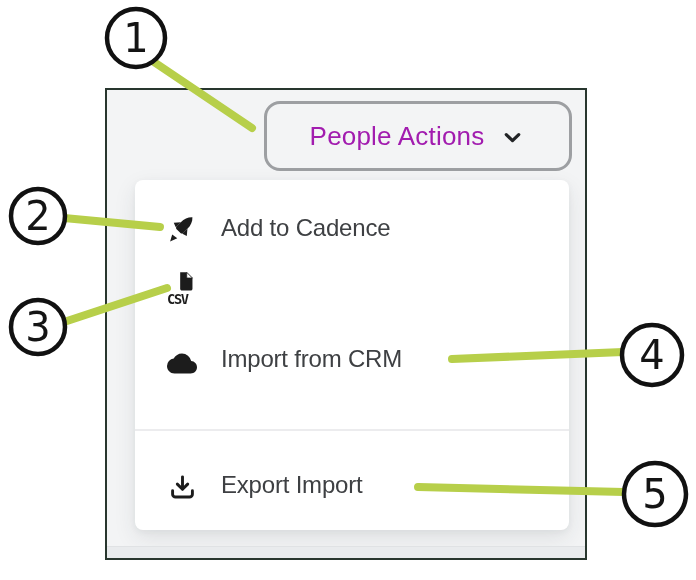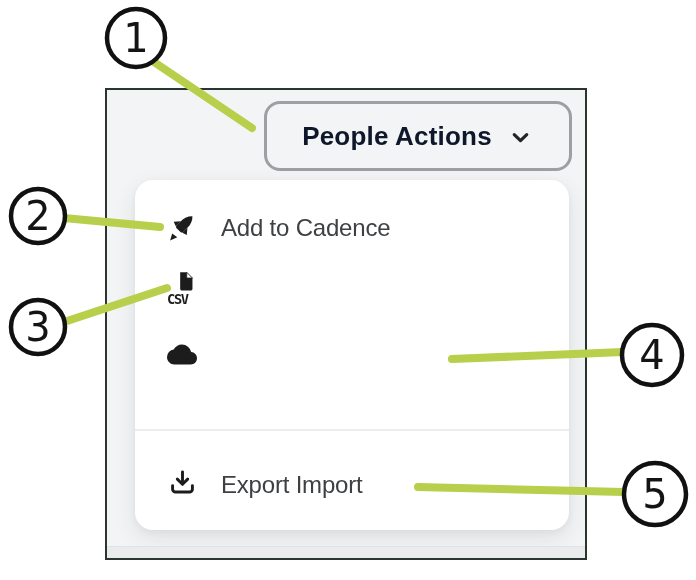--- a/index.html
+++ b/index.html
@@ -19,35 +19,35 @@
   }
 
   
   .pa-btn {
     position:absolute; left:157px; top:11px; width:308px; height:70px;
     background:#f3f4f5; border:3px solid #9d9fa2; border-radius:16px;
     display:flex; align-items:center; justify-content:center; gap:15px;
     cursor:pointer; font-family:inherit;
   }
   .pa-btn-label {
-    font-size:26px; font-weight:700; color:#0f172a; letter-spacing:0.2px;
+    font-size:26px; font-weight:400; color:#a21caf; letter-spacing:0.2px;
   }
   .chevron-svg { display:block; margin-top:3px; }
 
   
   .menu {
     position:absolute; left:28px; top:90px; width:434px; height:350px;
-    background:#ffffff; border-radius:18px;
+    background:#ffffff; border-radius:8px;
     box-shadow:0 8px 22px rgba(40,50,60,0.10), 0 2px 6px rgba(40,50,60,0.05);
   }
   .menu-item {
     position:absolute; left:0; width:100%; height:65px; padding-left:30px;
     display:flex; align-items:center; gap:22px; cursor:pointer; background:transparent;
   }
-  .mi-icon { width:34px; height:34px; flex:0 0 34px; display:flex; align-items:flex-start; justify-content:center; }
+  .mi-icon { width:34px; height:34px; flex:0 0 34px; display:flex; align-items:flex-end; justify-content:center; }
   .mi-label { font-size:24px; color:#3e4043; letter-spacing:-0.2px; white-space:nowrap; }
   .mi-add    { top:15px; }
   .mi-csv    { top:75px; }
   .mi-crm    { top:146px; }
   .mi-export { top:272px; }
   .menu-divider {
     position:absolute; left:0; right:0; top:249px; height:1.5px; background:#ececee;
   }
 
   
@@ -100,20 +100,21 @@
           </svg>
         </span>
       </div>
 
       <div class="menu-item mi-crm">
         <span class="mi-icon">
           <svg width="34" height="25" viewBox="0 0 24 20">
             <path d="M19.35 8.04A7.49 7.49 0 0 0 12 2C9.11 2 6.6 3.64 5.35 6.04A5.994 5.994 0 0 0 0 12c0 3.31 2.69 6 6 6h13c2.76 0 5-2.24 5-5 0-2.64-2.05-4.78-4.65-4.96z" fill="#1c1c1c"></path>
           </svg>
         </span>
+        <span class="mi-label">Import from CRM</span>
       </div>
 
       <div class="menu-divider"></div>
 
       <div class="menu-item mi-export">
         <span class="mi-icon">
           <svg width="29" height="29" viewBox="0 0 24 24">
             <g fill="none" stroke="#1c1c1c" stroke-width="2.4" stroke-linecap="round" stroke-linejoin="round">
               <path d="M12 3.2 L12 13.2"></path>
               <path d="M7.7 9.2 L12 13.5 L16.3 9.2"></path>

